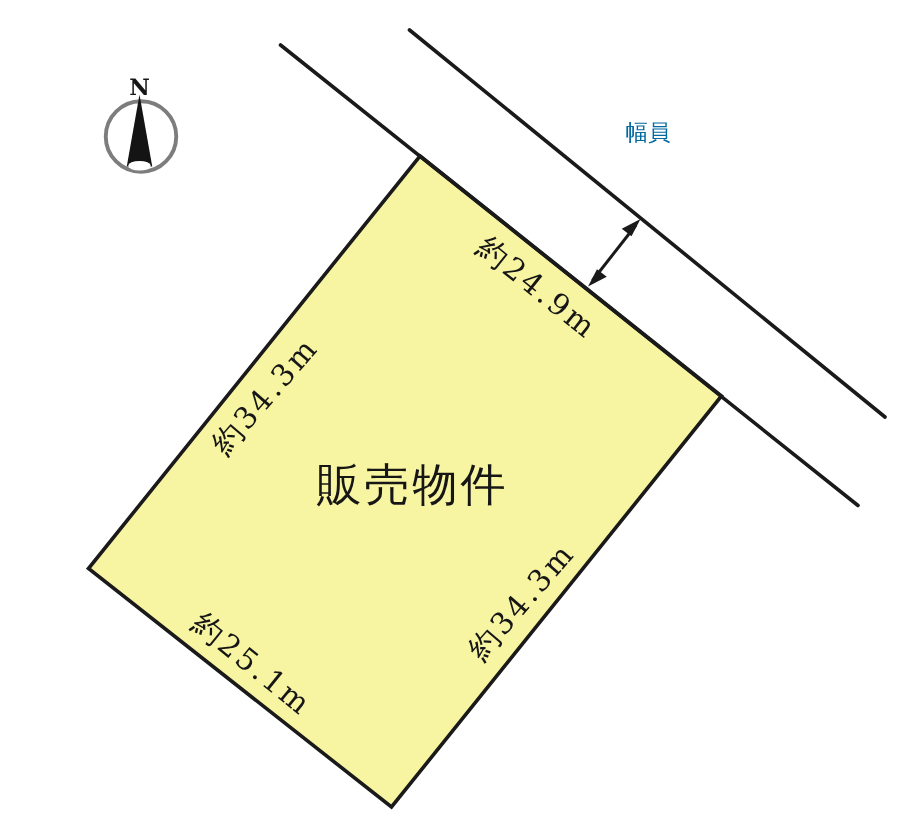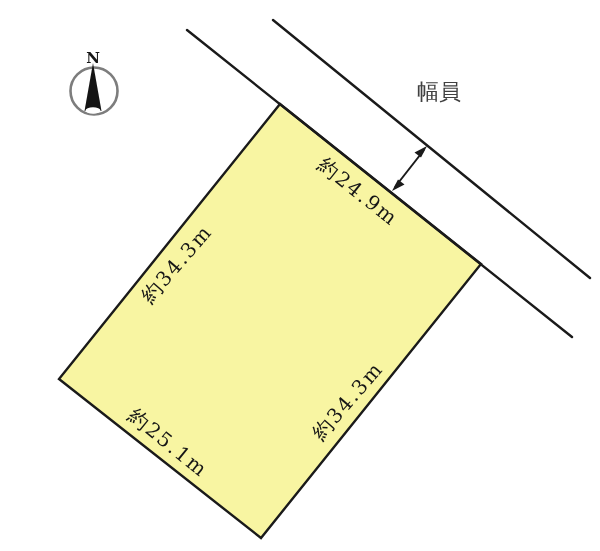--- a/index.html
+++ b/index.html
@@ -54,22 +54,22 @@
   }
   .lbl-dim-sw {
     left: 168px;
     top: 443px;
     transform: translate(-50%, -50%) rotate(39deg);
   }
   .lbl-road-width {
     position: absolute;
     left: 417px;
     top: 79px;
-    color: #404040;
-    font-size: 22px;
+    color: #0369a1;
+    font-size: 15px;
     line-height: 1.2;
     white-space: nowrap;
   }
   .lbl-compass-n {
     left: 93px;
     top: 58px;
     font-size: 15px;
     font-weight: bold;
   }
 </style>
@@ -105,14 +105,15 @@
   </div>
 
   <div class="label lbl-dim lbl-dim-ne">約24.9m</div>
 
   <div class="label lbl-dim lbl-dim-nw">約34.3m</div>
 
   <div class="label lbl-dim lbl-dim-se">約34.3m</div>
 
   <div class="label lbl-dim lbl-dim-sw">約25.1m</div>
 
+  <div class="label lbl-plot-title">販売物件</div>
 
 </div>
 
 </body></html>

